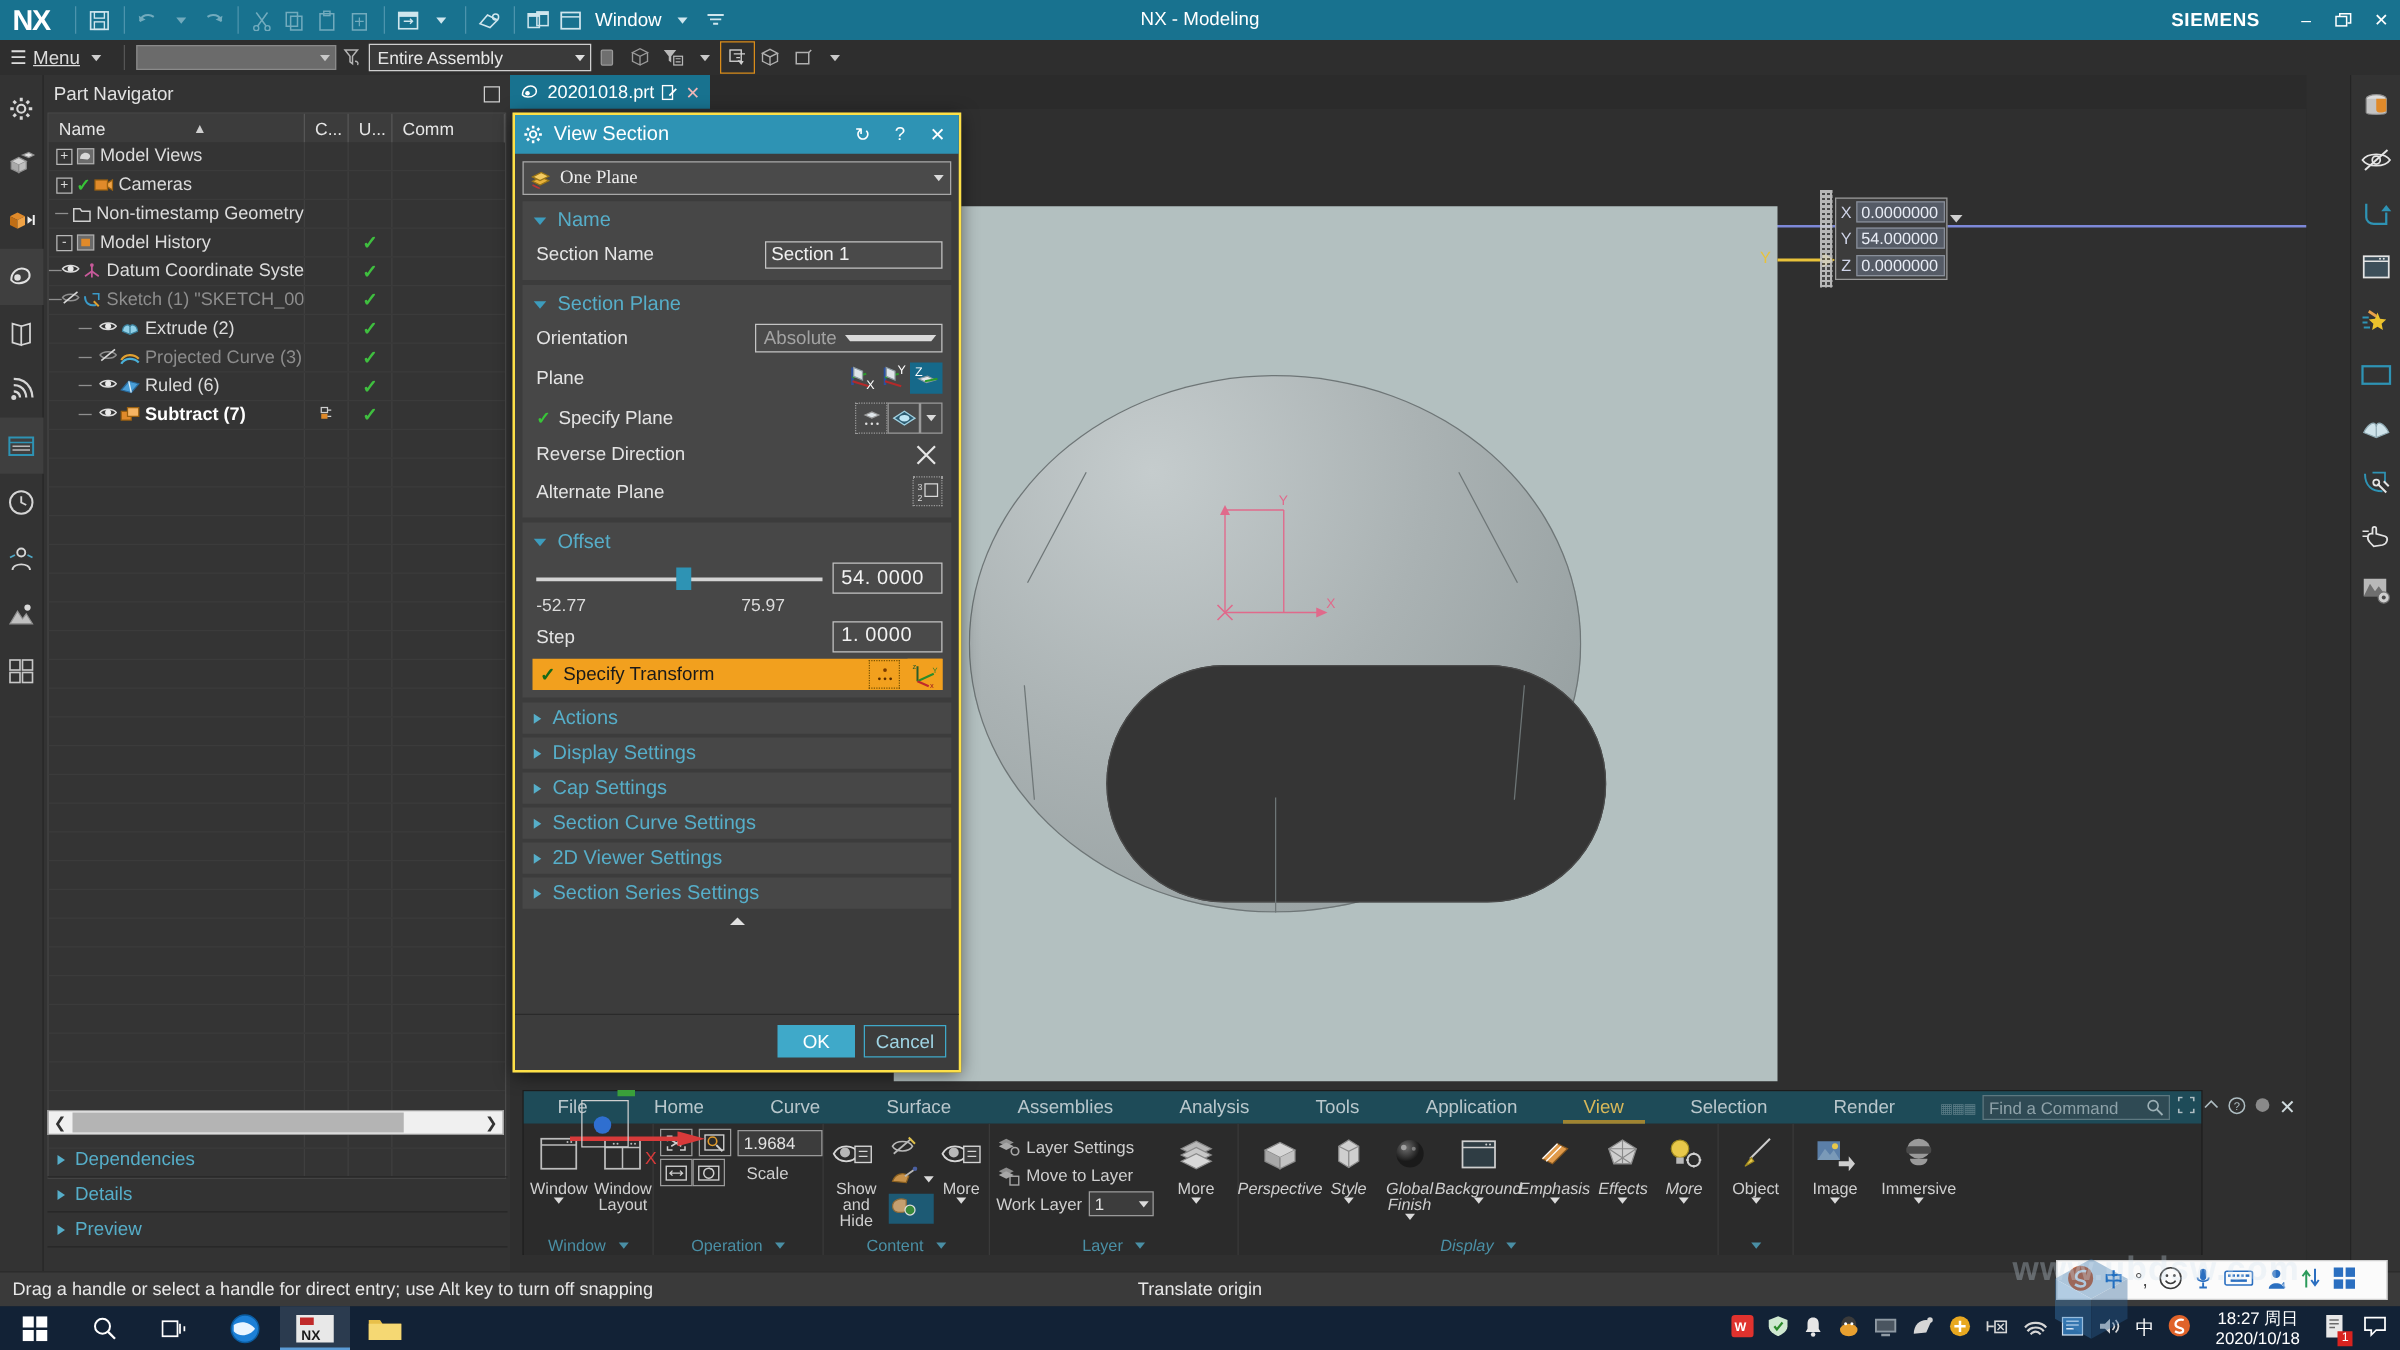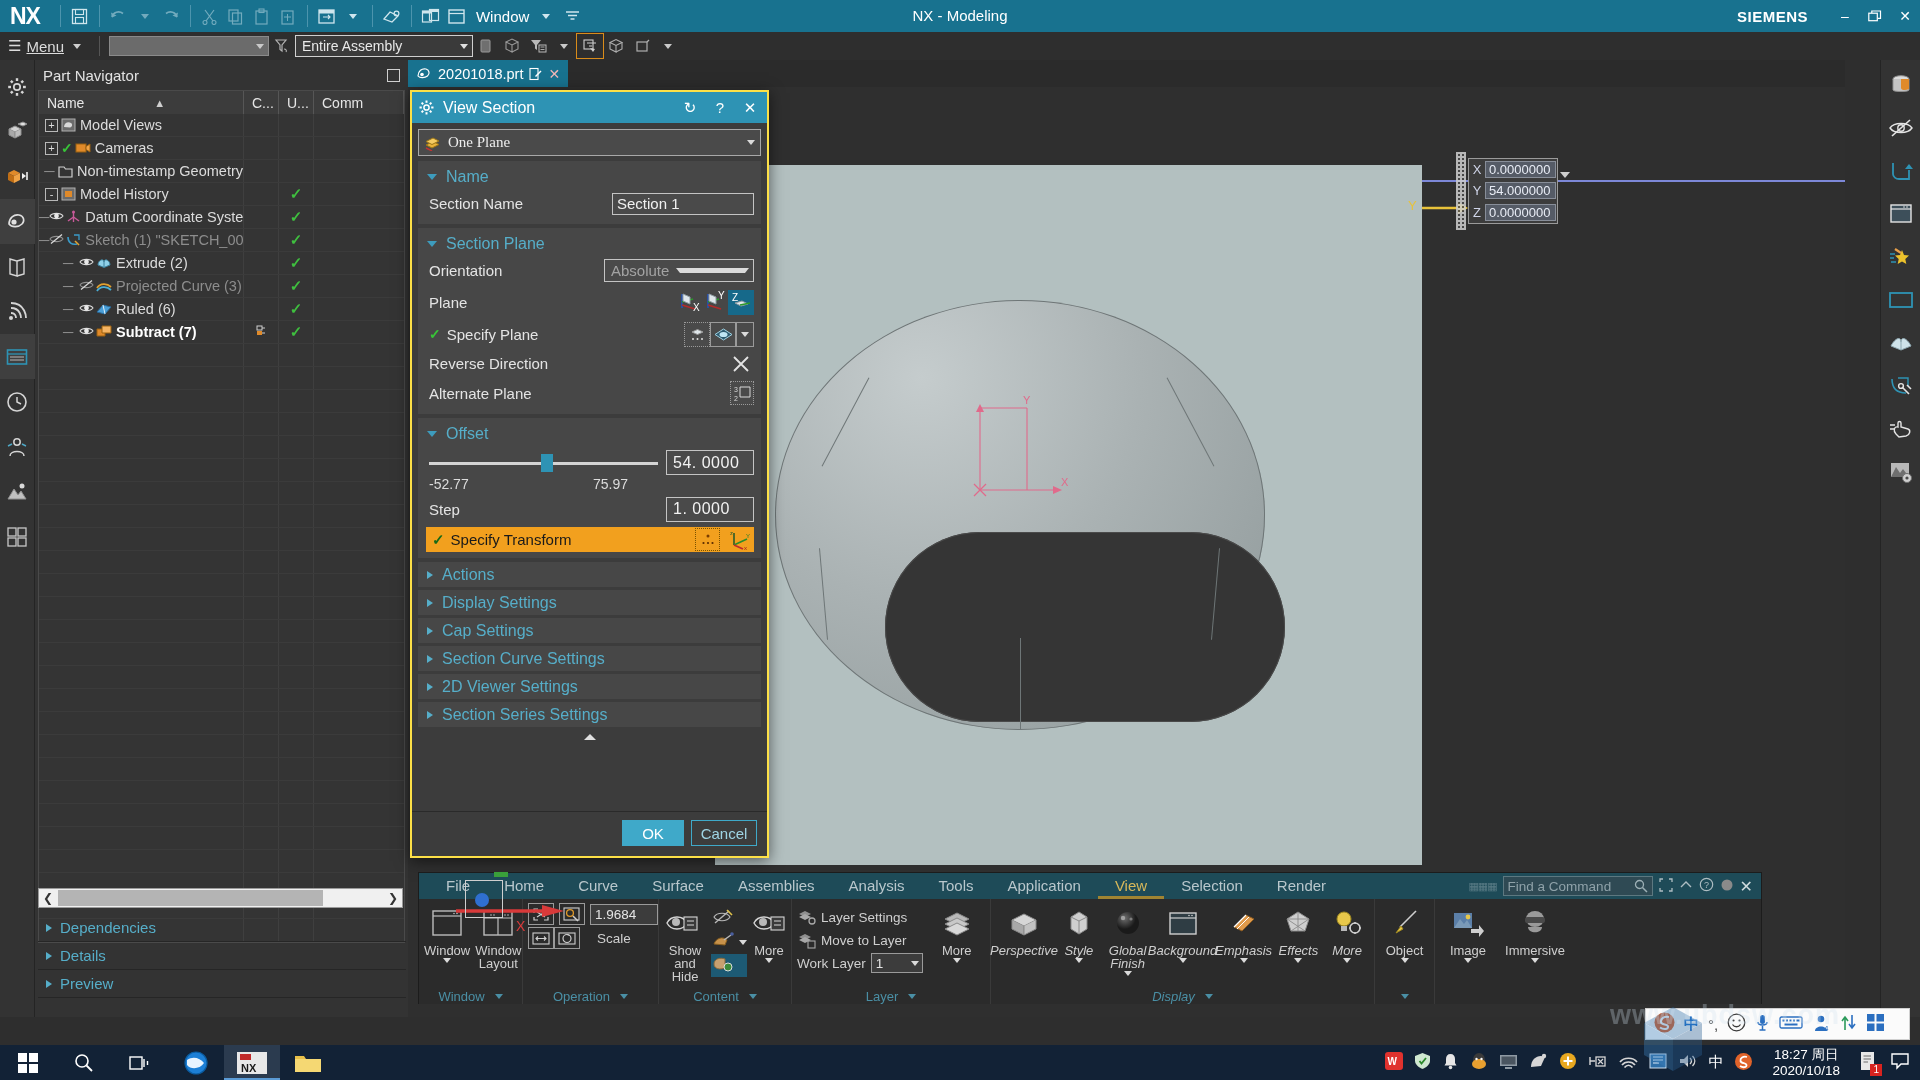--- a/index.html
+++ b/index.html
@@ -220,21 +220,21 @@
     margin:4px 7px 0 8px; height:25px; background:#f2a01e; display:flex; align-items:center;
     color:#222; font-size:15px; gap:6px; padding-left:6px;
   }
   .orangebar .t{flex:1; color:#1a1a1a;}
   .ob-ico{ width:25px;height:23px; border:1px dotted #7a5300; display:flex;align-items:center;justify-content:center;}
   .ob-ico2{ width:28px;height:25px; background:#f2a01e; display:flex;align-items:center;justify-content:center;}
 
   
   .ribbonwin{ position:absolute; left:418px; top:872px; width:1344px; height:132px; background:#2b2b2b;
               border:1px solid #1c1c1c;}
-  .ribbon-tabs{ height:26px; background:#1e4b58; display:flex; align-items:flex-end; padding-left:10px;}
+  .ribbon-tabs{ height:26px; background:#1e4b58; display:flex; align-items:flex-end; padding-left:10px;gap:19px;}
   .rtab{ padding:0 17px; height:26px; line-height:26px; color:#b9c7cc; font-size:15px;}
   .rtab.active{ color:#d8b85a; box-shadow: inset 0 -3px 0 0 #a08432;}
   .ribbon-right{ margin-left:auto; display:flex; align-items:center; gap:6px; padding-right:8px; height:26px;}
   .findbox{ width:150px;height:20px;background:#2f4a54;border:1px solid #5d7880; display:flex;align-items:center;
             padding:0 4px; color:#8fa2a9; font-size:13.5px;}
   .findbox span{flex:1;}
   .ribbon-body{ height:105px; display:flex; background:#2b2b2b;}
   .rgroup{ border-right:1px solid #3a3a3a; padding:4px 5px 0 5px; position:relative; display:flex; flex-direction:column;}
   .rgroup .items{ flex:1; display:flex; align-items:flex-start; gap:5px;}
   .rgroup .gname{ height:16px; text-align:center; color:#4a8fa5; font-size:13px; display:flex; align-items:center; justify-content:center; gap:10px;}
@@ -1641,20 +1641,24 @@
 
   <svg class="redarrow">
     <path d="M0 6 L88 6" stroke="#d83a3a" stroke-width="3.6"></path>
     <path d="M86 0 L108 6 L86 12 Z" fill="#d83a3a"></path>
   </svg>
   <div style="position:absolute;left:516px;top:918px;color:#d83a3a;font-size:14px;">X</div>
   <div style="position:absolute;left:494px;top:872px;width:14px;height:5px;background:#3aa03a;"></div>
   <div style="position:absolute;left:465px;top:880px;width:38px;height:38px;border:1px solid #cfcfcf;"></div>
   <div style="position:absolute;left:475px;top:893px;width:14px;height:14px;border-radius:50%;background:#2f6fd0;"></div>
 
+  <div class="statusbar">
+    <span>Drag a handle or select a handle for direct entry; use Alt key to turn off snapping</span>
+    <span class="mid">Translate origin</span>
+  </div>
 
   <div class="taskbar">
     <div class="tbk">
       <svg width="20" height="20" viewBox="0 0 20 20">
           <rect x="0" y="0" width="9" height="9" fill="#fff"></rect>
           <rect x="11" y="0" width="9" height="9" fill="#fff"></rect>
           <rect x="0" y="11" width="9" height="9" fill="#fff"></rect>
           <rect x="11" y="11" width="9" height="9" fill="#fff"></rect>
         </svg>
     </div>

